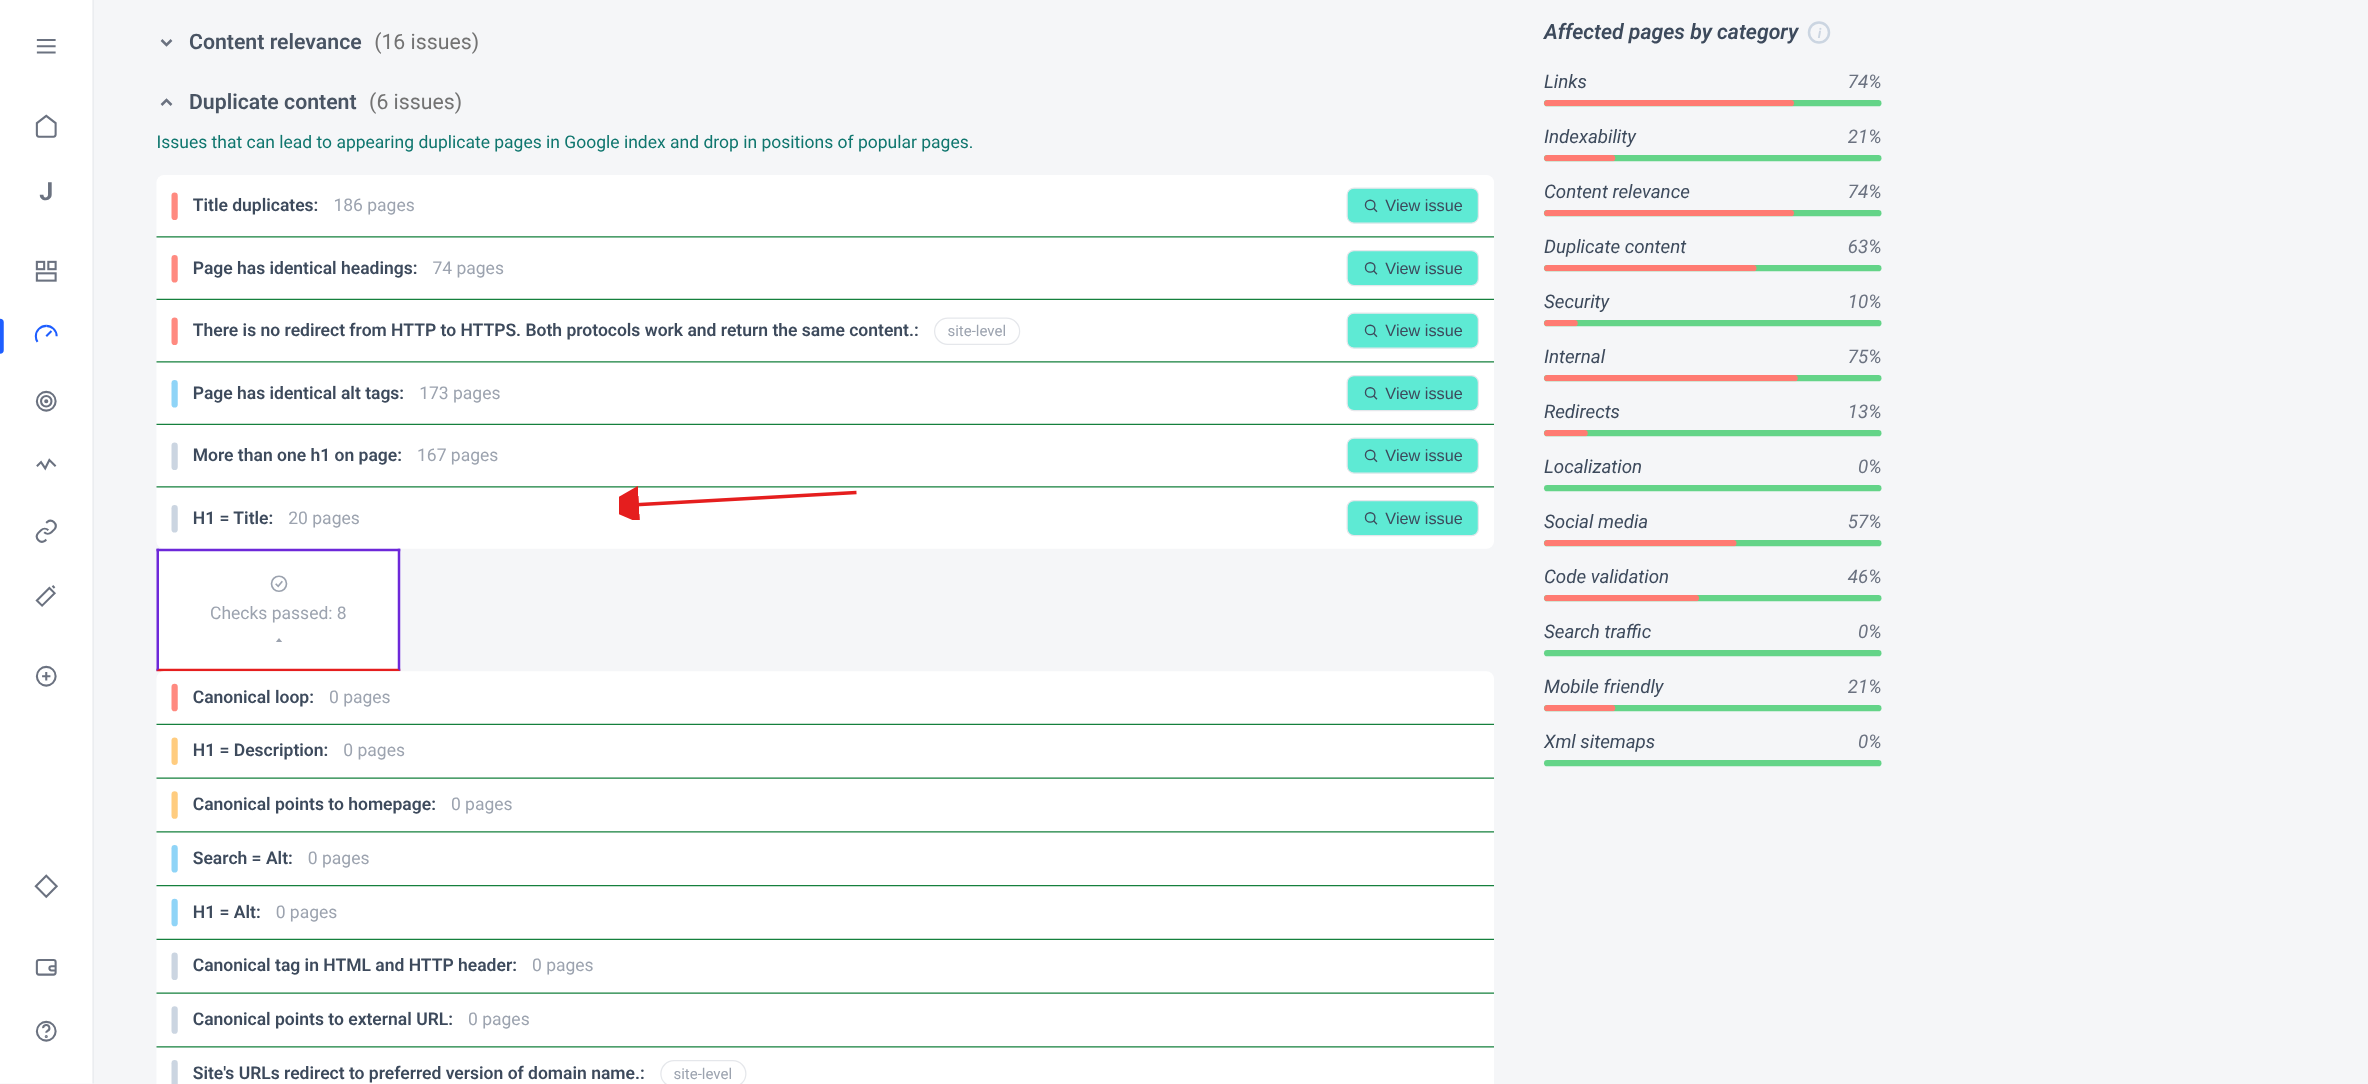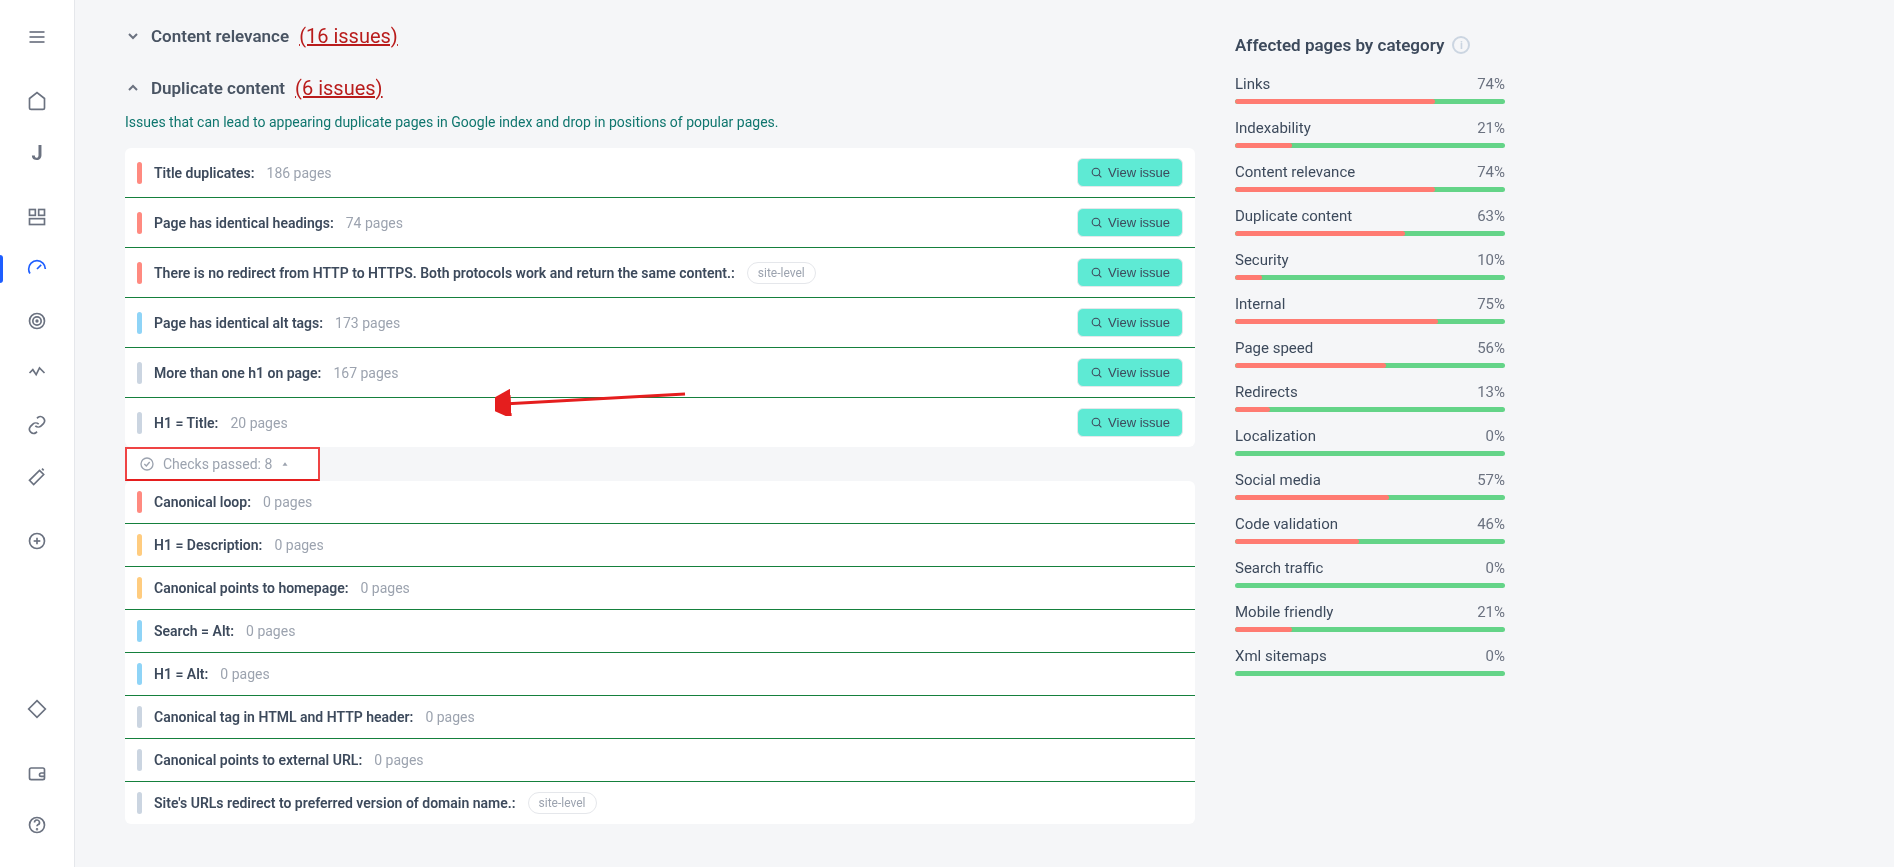--- a/index.html
+++ b/index.html
@@ -60,43 +60,43 @@
   padding: 0 30px 0 50px;
   overflow-y: auto;
 }
 .content {
   flex: 1;
   padding-top: 10px;
   max-width: 1070px;
 }
 .right-panel {
   width: 270px;
-  padding-top: 35px;
+  padding-top: 16px;
   margin-left: 40px;
   flex-shrink: 0;
+  font-style: italic;
 }
 .section-header {
   display: flex;
   align-items: center;
   padding: 14px 0;
   cursor: pointer;
   gap: 10px;
 }
 .section-header .chevron {
   color: #6b7280;
 }
 .section-title {
   font-size: 17px;
   font-weight: 600;
   color: #495463;
 }
 .section-count {
-  color: #b91c1c;
-  font-size: 20px;
-  text-decoration: underline;
+  color: #737373;
+  font-size: 17px;
 }
 .section-desc {
   color: #0f766e;
   font-size: 14px;
   margin-bottom: 18px;
 }
 .issue-list {
   background: #fff;
   border-radius: 6px;
 }
@@ -139,29 +139,30 @@
   border-radius: 6px;
   padding: 6px 12px;
   font-size: 13px;
   color: #3d4a5c;
   cursor: pointer;
   display: flex;
   align-items: center;
   gap: 5px;
 }
 .checks-passed {
-  padding: 7px 12px;
+  padding: 18px 12px;
   display: flex;
   align-items: center;
   gap: 8px;
   color: #9ca3af;
-  border: 2px solid #ef4444;
+  border: 2px solid #6d28d9;
   width: 195px;
   background: #fff;
   border-bottom: 2px solid #e51e1e;
+  flex-direction: column;
 }
 .arrow-annot {
   position: absolute;
   left: 370px;
   top: 386px;
   pointer-events: none;
 }
 .content-wrap { position: relative; }
 .panel-title {
   display: flex;
@@ -526,29 +527,20 @@
           <div class="cat-head">
             <span>Internal</span>
             <span class="cat-pct">75%</span>
           </div>
           <div class="cat-bar">
             <div class="cat-bar-red" style="width: 75%;"></div>
           </div>
         </div>
         <div class="cat-row">
           <div class="cat-head">
-            <span>Page speed</span>
-            <span class="cat-pct">56%</span>
-          </div>
-          <div class="cat-bar">
-            <div class="cat-bar-red" style="width: 56%;"></div>
-          </div>
-        </div>
-        <div class="cat-row">
-          <div class="cat-head">
             <span>Redirects</span>
             <span class="cat-pct">13%</span>
           </div>
           <div class="cat-bar">
             <div class="cat-bar-red" style="width: 13%;"></div>
           </div>
         </div>
         <div class="cat-row">
           <div class="cat-head">
             <span>Localization</span>

